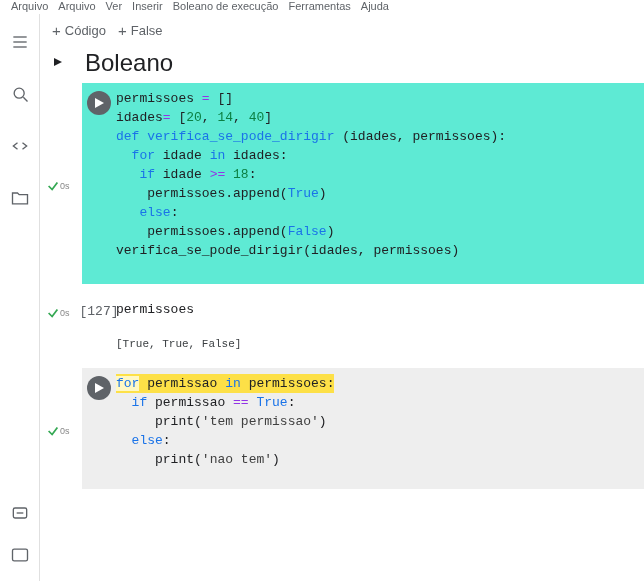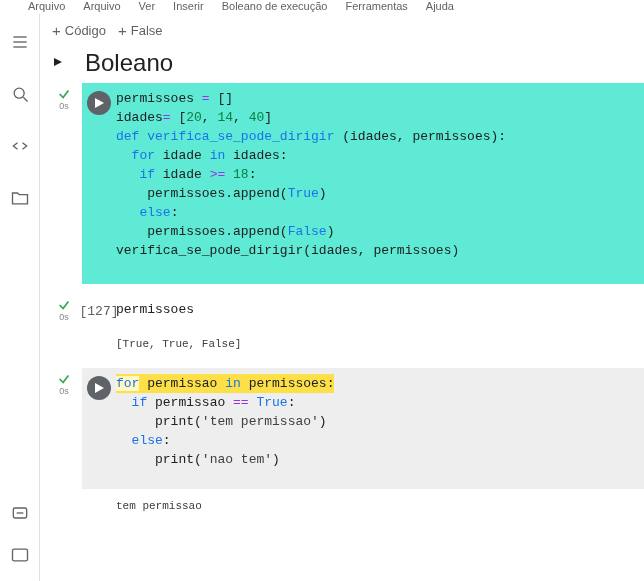--- a/index.html
+++ b/index.html
@@ -1,31 +1,31 @@
 <!DOCTYPE html>
 <html><head>
 <meta charset="utf-8">
 <style>
   * { margin: 0; padding: 0; box-sizing: border-box; }
   body { font-family: Arial, sans-serif; background: #fff; color: #3c4043; width: 644px; height: 581px; overflow: hidden; }
-  .menubar { display: flex; gap: 18px; padding: 0 28px; font-size: 11px; color: #5f6368; height: 14px; align-items: flex-start; overflow: hidden; }
+  .menubar { display: flex; gap: 10px; padding: 0 11px; font-size: 11px; color: #5f6368; height: 14px; align-items: flex-start; overflow: hidden; }
   .layout { display: flex; height: calc(100% - 14px); }
   .sidebar { width: 40px; display: flex; flex-direction: column; align-items: center; padding-top: 18px; gap: 28px; border-right: 1px solid #e0e0e0; }
   .sidebar .icon svg { width: 20px; height: 20px; stroke: #5f6368; fill: none; stroke-width: 1.6; }
   .sidebar-bottom { margin-top: auto; margin-bottom: 12px; display: flex; flex-direction: column; gap: 18px; align-items: center; }
   .main { flex: 1; overflow: hidden; }
   .toolbar { display: flex; gap: 12px; padding: 8px 12px; font-size: 13px; color: #5f6368; }
   .tool-btn { display: flex; align-items: center; gap: 4px; cursor: pointer; }
   .tool-btn .plus { font-size: 15px; font-weight: 300; }
   .section-head { display: flex; align-items: center; gap: 21px; padding: 2px 12px 6px; }
   .section-head .arrow svg { width: 12px; height: 12px; fill: #202124; }
   .section-head h1 { font-size: 24px; font-weight: 400; color: #202124; }
   .cells { padding-left: 6px; }
   .cell { display: flex; margin-bottom: 10px; }
-  .gutter { width: 36px; display: flex; flex-direction: column; align-items: center; padding-top: 4px; font-size: 9px; color: #888; }
+  .gutter { width: 36px; display: flex; flex-direction: row; align-items: center; padding-top: 4px; font-size: 9px; color: #888; }
   .check { width: 14px; height: 14px; stroke: #34a853; fill: none; stroke-width: 2; }
   .cell-body { flex: 1; display: flex; background: #5eead4; padding: 6px 0 6px 0; }
   .cell-body.white { background: #fff; }
   .run-col { width: 34px; display: flex; justify-content: center; padding-top: 2px; }
   .run-btn { width: 24px; height: 24px; border-radius: 50%; background: #5f6368; display: flex; align-items: center; justify-content: center; cursor: pointer; }
   .run-btn svg { width: 10px; height: 10px; fill: #fff; }
   .exec-count { font-family: Liberation Mono, monospace; font-size: 13px; color: #5f6368; padding-top: 2px; }
   .code { font-family: 'SFMono-Regular', Consolas, 'Courier New', monospace; font-size: 13px; line-height: 19px; white-space: pre; flex: 1; padding: 0 8px 18px 0; color: #202124; }
   .out { font-family: 'SFMono-Regular', Consolas, 'Courier New', monospace; font-size: 11px; line-height: 19px; white-space: pre; padding: 8px 0 4px 70px; }
   .cursor-line { display: inline; background: #fff8c4; }
@@ -163,18 +163,17 @@
                   </svg>
                 </div>
             </div>
             <div class="code"><span class="cell3-line1"><span class="cursor-line"><span class="c-kw">for</span></span><span> permissao </span><span class="c-kw">in</span><span> permissoes:</span></span>
 <span>  </span><span class="c-kw">if</span><span> permissao </span><span class="c-op">==</span><span> </span><span class="c-bool">True</span><span>:</span>
 <span>     print(</span><span class="c-str">'tem permissao'</span><span>)</span>
 <span>  </span><span class="c-kw">else</span><span>:</span>
 <span>     print(</span><span class="c-str">'nao tem'</span><span>)</span></div>
           </div>
         </div>
-        <div class="out"><span>tem permissao</span></div>
       </div>
 
     </div>
   </div>
 </div>
 
 </body></html>

